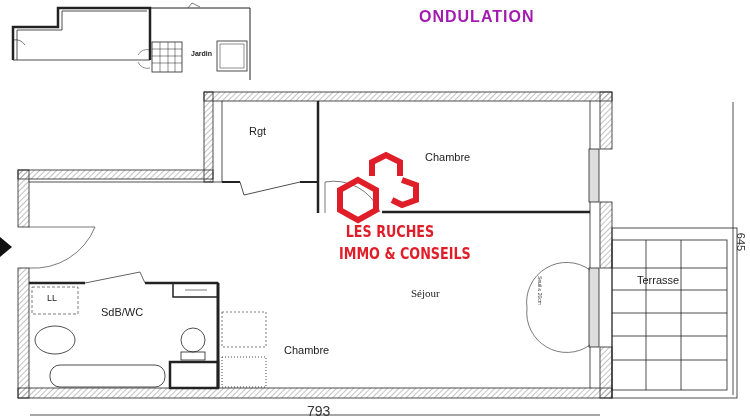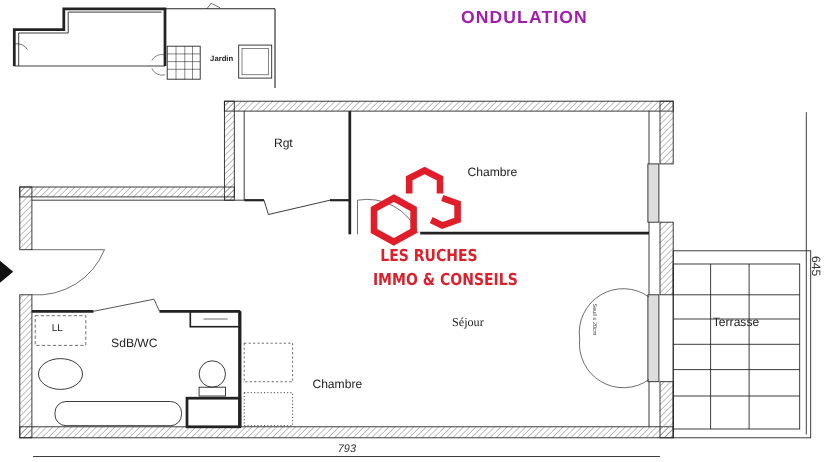--- a/index.html
+++ b/index.html
@@ -2,21 +2,21 @@
 <html><head>
 <meta charset="utf-8">
 <style>
   html,body{margin:0;padding:0;background:#fff;}
   body{width:750px;height:420px;overflow:hidden;position:relative;font-family:"Liberation Sans",sans-serif;}
   svg{position:absolute;left:0;top:0;}
   .lbl{position:absolute;font-size:11px;color:#222;white-space:nowrap;}
   .title{position:absolute;left:419px;top:8px;font-size:16px;font-weight:bold;letter-spacing:1px;color:#a21caf;}
   .brand{position:absolute;left:330px;top:221px;width:120px;text-align:center;color:#e01e2a;font-weight:bold;font-family:"DejaVu Sans",sans-serif;font-size:15px;line-height:22px;transform:scaleX(0.85);transform-origin:center;}
   .brand div{white-space:nowrap;}
-  .dim{position:absolute;font-size:10px;color:#333;font-style:italic;}
+  .dim{position:absolute;font-size:14px;color:#333;}
   .vdim{position:absolute;left:732px;top:236px;font-size:11px;color:#333;transform:rotate(90deg);}
   .seuil{position:absolute;left:543px;top:276px;font-size:5px;color:#333;transform:rotate(90deg);transform-origin:left top;}
 </style>
 </head>
 <body>
 
 <svg width="750" height="420" viewBox="0 0 750 420">
   <defs>
     <pattern id="hatch" patternUnits="userSpaceOnUse" width="4" height="4" patternTransform="rotate(45)">
       <line x1="0" y1="0" x2="0" y2="4" stroke="#888" stroke-width="1"></line>
@@ -117,21 +117,21 @@
 </svg>
 
 <div class="title">ONDULATION</div>
 
 <div class="lbl" style="left:249px;top:125px;">Rgt</div>
 <div class="lbl" style="left:425px;top:151px;">Chambre</div>
 <div class="lbl" style="left:411px;top:287px;font-family:Liberation Serif, serif;">Séjour</div>
 <div class="lbl" style="left:284px;top:344px;">Chambre</div>
 <div class="lbl" style="left:101px;top:306px;">SdB/WC</div>
 <div class="lbl" style="left:47px;top:293px;font-size:9px;text-align:center;">LL</div>
-<div class="lbl" style="left:637px;top:287px;margin-left:11px;">Terrasse</div>
+<div class="lbl" style="left:637px;top:274px;">Terrasse</div>
 <div class="lbl" style="left:191px;top:50px;font-size:7px;font-weight:bold;">Jardin</div>
 
 <div class="seuil">Seuil ≤ 20cm</div>
 
 <div class="dim" style="left:307px;top:403px;">793</div>
 <div class="vdim">645</div>
 
 <div class="brand">
   <div>LES RUCHES</div>
   <div>IMMO &amp; CONSEILS</div>

